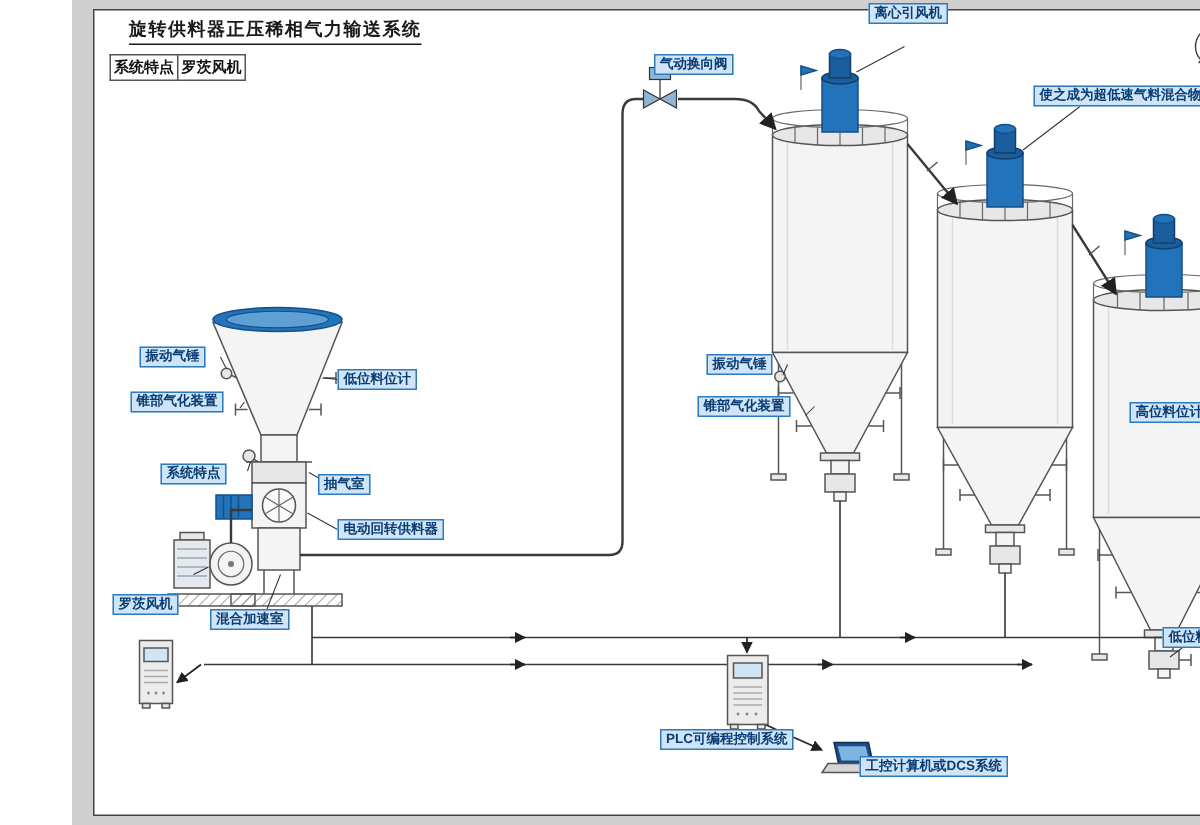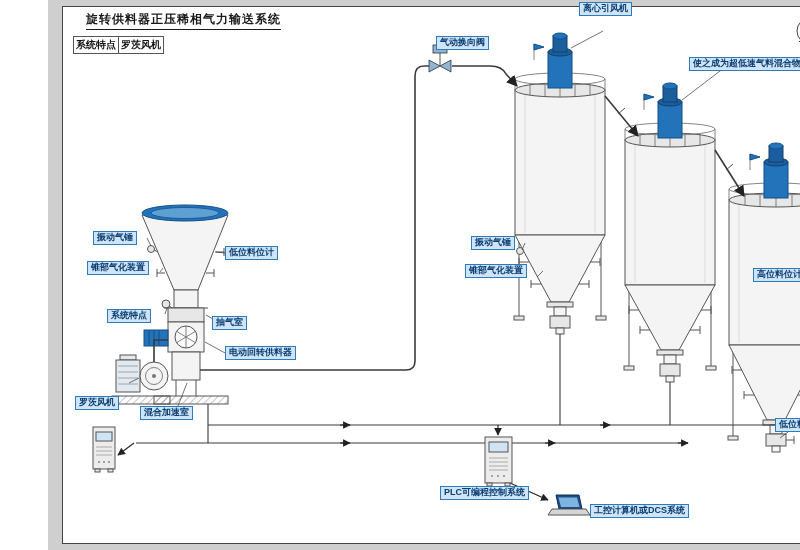--- a/index.html
+++ b/index.html
@@ -329,14 +329,14 @@
   <div class="lbl" style="left:59px;top:309px">系统特点</div>
   <div class="lbl" style="left:164px;top:316px">抽气室</div>
   <div class="lbl" style="left:177px;top:346px">电动回转供料器</div>
   <div class="lbl" style="left:27px;top:396px">罗茨风机</div>
   <div class="lbl" style="left:92px;top:406px">混合加速室</div>
   <div class="lbl" style="left:423px;top:236px">振动气锤</div>
   <div class="lbl" style="left:417px;top:264px">锥部气化装置</div>
   <div class="lbl" style="left:705px;top:268px">高位料位计</div>
   <div class="lbl" style="left:727px;top:418px">低位料位计</div>
   <div class="lbl" style="left:392px;top:486px">PLC可编程控制系统</div>
-  <div class="lbl" style="left:542px;top:504px">工控计算机或DCS系统</div>
+  <div class="lbl" style="left:525px;top:504px">工控计算机或DCS系统</div>
 </div>
 
 </body></html>

